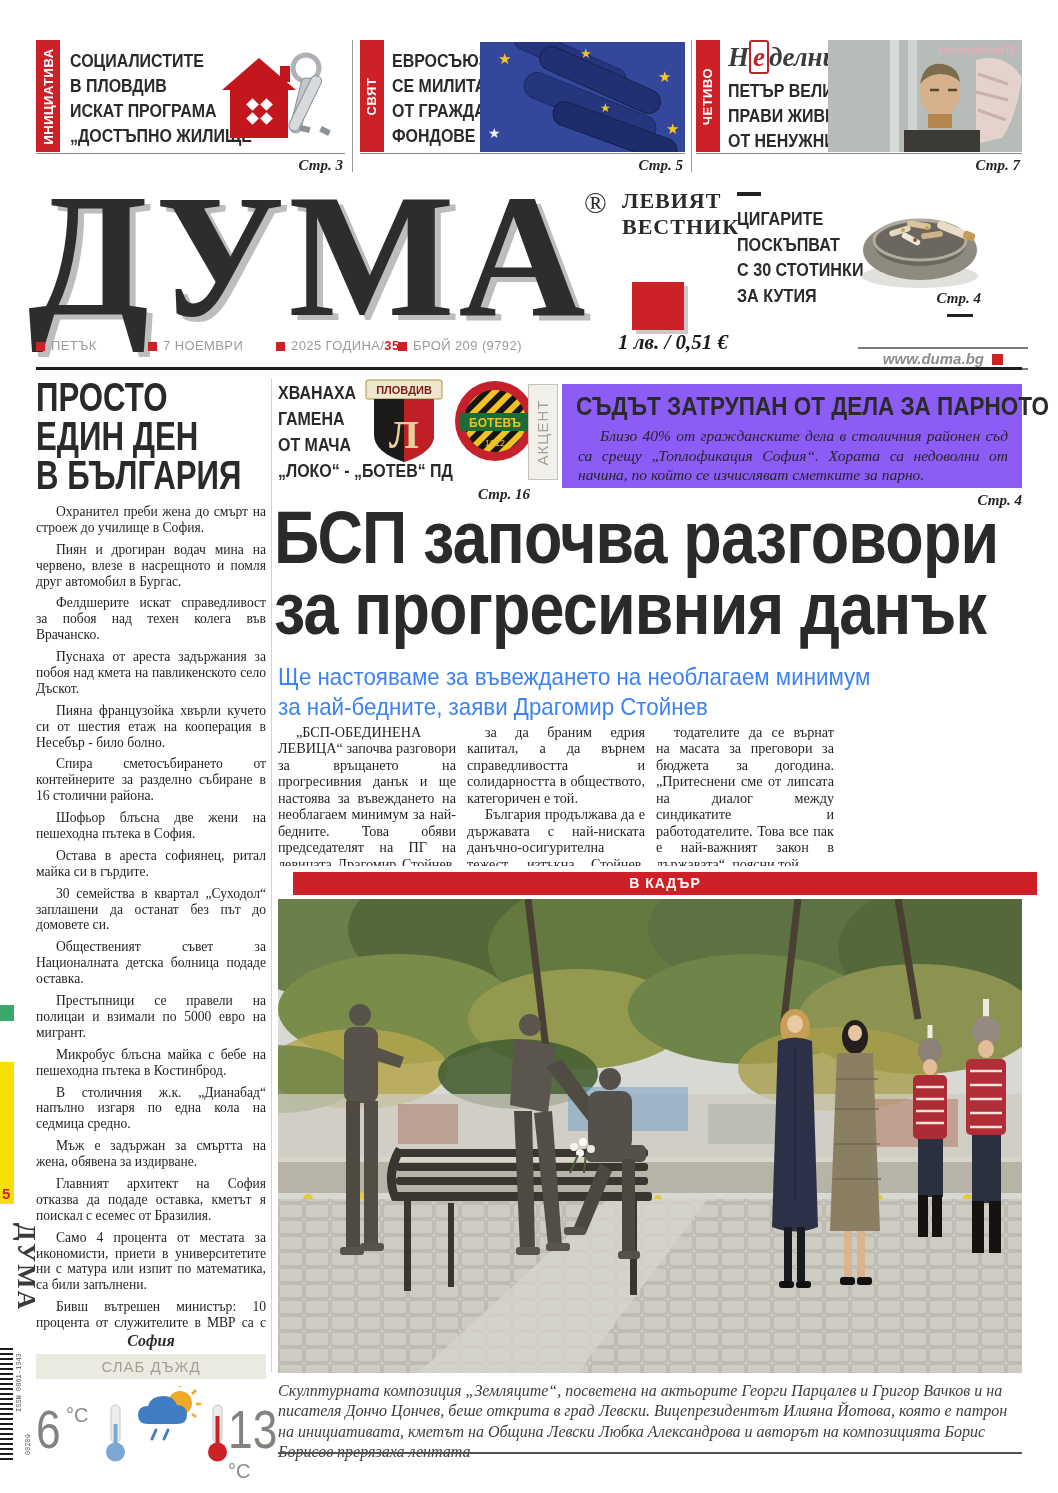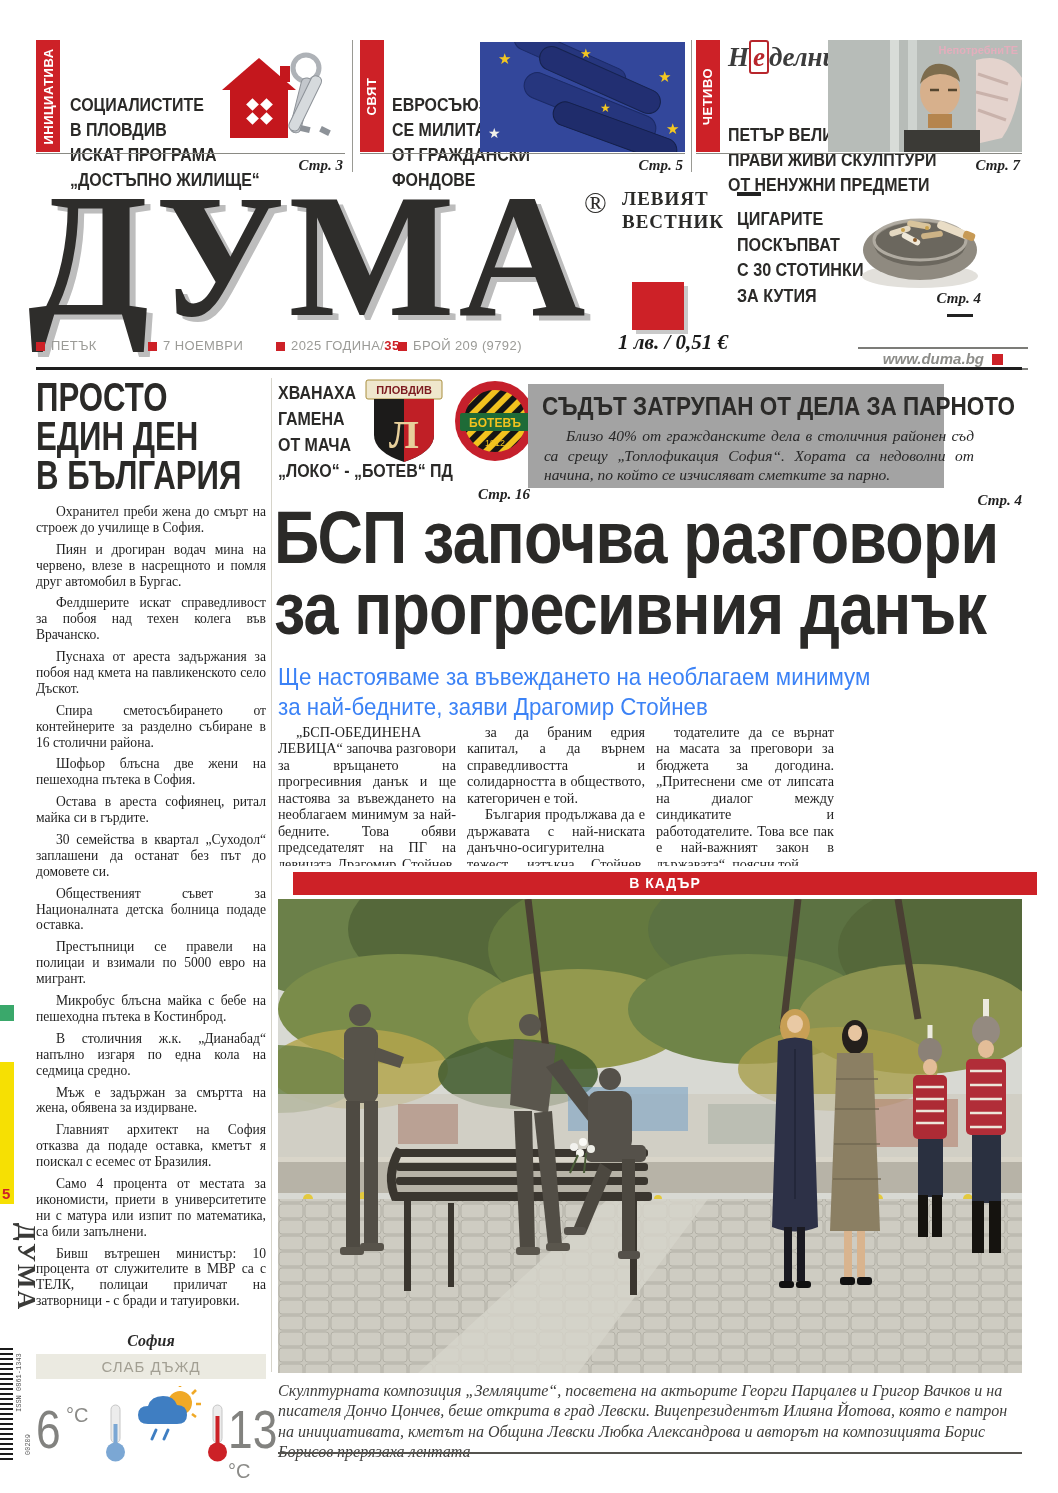--- a/index.html
+++ b/index.html
@@ -7,21 +7,21 @@
         font-family:"Liberation Sans",sans-serif;color:#222;overflow:hidden;}
   .abs{position:absolute;}
   .serif{font-family:"Liberation Serif",serif;}
   .sqz{display:inline-block;transform-origin:0 0;white-space:nowrap;}
   .hl{font-weight:bold;color:#2b2a28;}
   .pageref{font-family:"Liberation Serif",serif;font-style:italic;font-weight:bold;
            font-size:15px;color:#232323;}
   .vlabel{background:#cd2127;display:flex;align-items:center;justify-content:center;}
   .vlabel span{transform:rotate(-90deg);color:#fff;font-weight:bold;font-size:13px;
                letter-spacing:.5px;white-space:nowrap;}
-  .teaser-title{font-size:19px;line-height:1.32;margin-top:44px;}
+  .teaser-title{font-size:19px;line-height:1.32;}
   .rule{background:#8a8a84;height:1px;}
   .bodytext{font-family:"Liberation Serif",serif;font-size:13.6px;line-height:1.17;
             text-align:justify;color:#1f1f1f;}
   .bodytext p{margin:0 0 6px 0;text-indent:20px;}
   .colp{font-family:"Liberation Serif",serif;font-size:14.2px;line-height:1.16;
         text-align:justify;color:#1f1f1f;}
   .colp p{margin:0;text-indent:18px;}
   .dl-item{font-size:13px;color:#9b9b97;letter-spacing:.4px;white-space:nowrap;}
   .dl-sq{display:inline-block;width:9px;height:9px;background:#cd2127;margin-right:6px;
          vertical-align:-1px;}
@@ -123,21 +123,21 @@
       <path d="M76,90 h76 v22 h-76 z" fill="#3b3a36"></path>
       <text x="190" y="14" text-anchor="end" font-size="11" font-weight="bold" fill="#e3aebc">НепотребниТЕ</text>
     </svg>
     <div class="rule abs" style="left:0;right:0;top:113px;"></div>
     <div class="abs pageref" style="right:2px;top:117px;">Стр. 7</div>
   </div>
 
   <div class="abs serif" style="left:28px;top:168px;font-size:176px;font-weight:bold;line-height:1;color:#2e2d2b;
               letter-spacing:4px;text-shadow:6px 5px 0 #bdbdbd;">ДУМА</div>
   <div class="abs serif" style="left:584px;top:186px;font-size:30px;color:#2e2d2b;">®</div>
-  <div class="abs serif" style="left:622px;top:188px;font-size:19px;font-weight:bold;line-height:1.2;letter-spacing:1px;color:#2a2a28;">
+  <div class="abs serif" style="left:622px;top:188px;font-size:22px;font-weight:bold;line-height:1.2;letter-spacing:1px;color:#2a2a28;">
     <div>ЛЕВИЯТ</div>
     <div>ВЕСТНИК</div>
   </div>
   <div class="abs" style="left:632px;top:282px;width:52px;height:48px;background:#cd2127;box-shadow:4px 4px 0 #c9c9c9;"></div>
 
   <div class="abs" style="left:737px;top:190px;width:250px;height:140px;">
     <div class="abs" style="left:0;top:2px;width:24px;height:4px;background:#222;"></div>
     <div class="abs hl" style="left:0;top:16px;font-size:19px;line-height:1.35;">
       <span class="sqz" style="transform:scaleX(.85);">ЦИГАРИТЕ</span><br>
       <span class="sqz" style="transform:scaleX(.85);">ПОСКЪПВАТ</span><br>
@@ -183,20 +183,21 @@
     <div class="hl" style="font-size:40px;line-height:.98;">
       <span class="sqz" style="transform:scaleX(.78);">ПРОСТО</span><br>
       <span class="sqz" style="transform:scaleX(.78);">ЕДИН ДЕН</span><br>
       <span class="sqz" style="transform:scaleX(.78);">В БЪЛГАРИЯ</span>
     </div>
     <div class="bodytext" style="position:absolute;left:0;top:126px;width:230px;height:826px;overflow:hidden;">
       <p>Охранител преби жена до смърт на строеж до училище в София.</p>
       <p>Пиян и дрогиран водач мина на червено, влезе в насрещното и помля друг автомобил в Бургас.</p>
       <p>Фелдшерите искат справедливост за побоя над техен колега във Врачанско.</p>
       <p>Пуснаха от ареста задържания за побоя над кмета на павликенското село Дъскот.</p>
+      <p>Пияна французойка хвърли кучето си от шестия етаж на кооперация в Несебър - било болно.</p>
       <p>Спира сметосъбирането от контейнерите за разделно събиране в 16 столични района.</p>
       <p>Шофьор блъсна две жени на пешеходна пътека в София.</p>
       <p>Остава в ареста софиянец, ритал майка си в гърдите.</p>
       <p>30 семейства в квартал „Суходол“ заплашени да останат без път до домовете си.</p>
       <p>Общественият съвет за Националната детска болница подаде оставка.</p>
       <p>Престъпници се правели на полицаи и взимали по 5000 евро на мигрант.</p>
       <p>Микробус блъсна майка с бебе на пешеходна пътека в Костинброд.</p>
       <p>В столичния ж.к. „Дианабад“ напълно изгаря по една кола на седмица средно.</p>
       <p>Мъж е задържан за смъртта на жена, обявена за издирване.</p>
       <p>Главният архитект на София отказва да подаде оставка, кметът я поискал с есемес от Бразилия.</p>
@@ -269,21 +270,21 @@
       <text y="6" text-anchor="middle" font-size="12" font-weight="bold" fill="#f2c21e">БОТЕВЪ</text>
       <text y="25" text-anchor="middle" font-size="9" fill="#f2c21e">1912</text>
     </svg>
     <div class="abs pageref" style="right:-8px;top:106px;">Стр. 16</div>
   </div>
 
   <div class="abs" style="left:528px;top:384px;width:28px;height:94px;background:#f0efe9;border:1px solid #c3c1b7;
               display:flex;align-items:center;justify-content:center;">
     <span style="transform:rotate(-90deg);color:#a29f93;font-size:15px;letter-spacing:1px;white-space:nowrap;">АКЦЕНТ</span>
   </div>
-  <div class="abs" style="left:528px;top:384px;width:416px;height:104px;background:#a3a3a3;">
+  <div class="abs" style="left:562px;top:384px;width:460px;height:104px;background:#8b5cf6;">
     <div class="hl abs" style="left:14px;top:8px;font-size:25px;">
       <span class="sqz" style="transform:scaleX(.9);">СЪДЪТ ЗАТРУПАН ОТ ДЕЛА ЗА ПАРНОТО</span>
     </div>
     <div class="serif abs" style="left:16px;top:42px;width:430px;font-style:italic;font-size:15.5px;line-height:1.26;
                 text-align:justify;text-indent:22px;color:#262626;">Близо 40% от гражданските дела в столичния районен съд са срещу „Топлофикация София“. Хората са недоволни от начина, по който се изчисляват сметките за парно.</div>
   </div>
   <div class="abs pageref" style="left:962px;top:492px;width:60px;text-align:right;">Стр. 4</div>
 
   <div class="abs" style="left:274px;top:502px;width:748px;">
     <div class="hl" style="font-size:74px;line-height:.96;">

